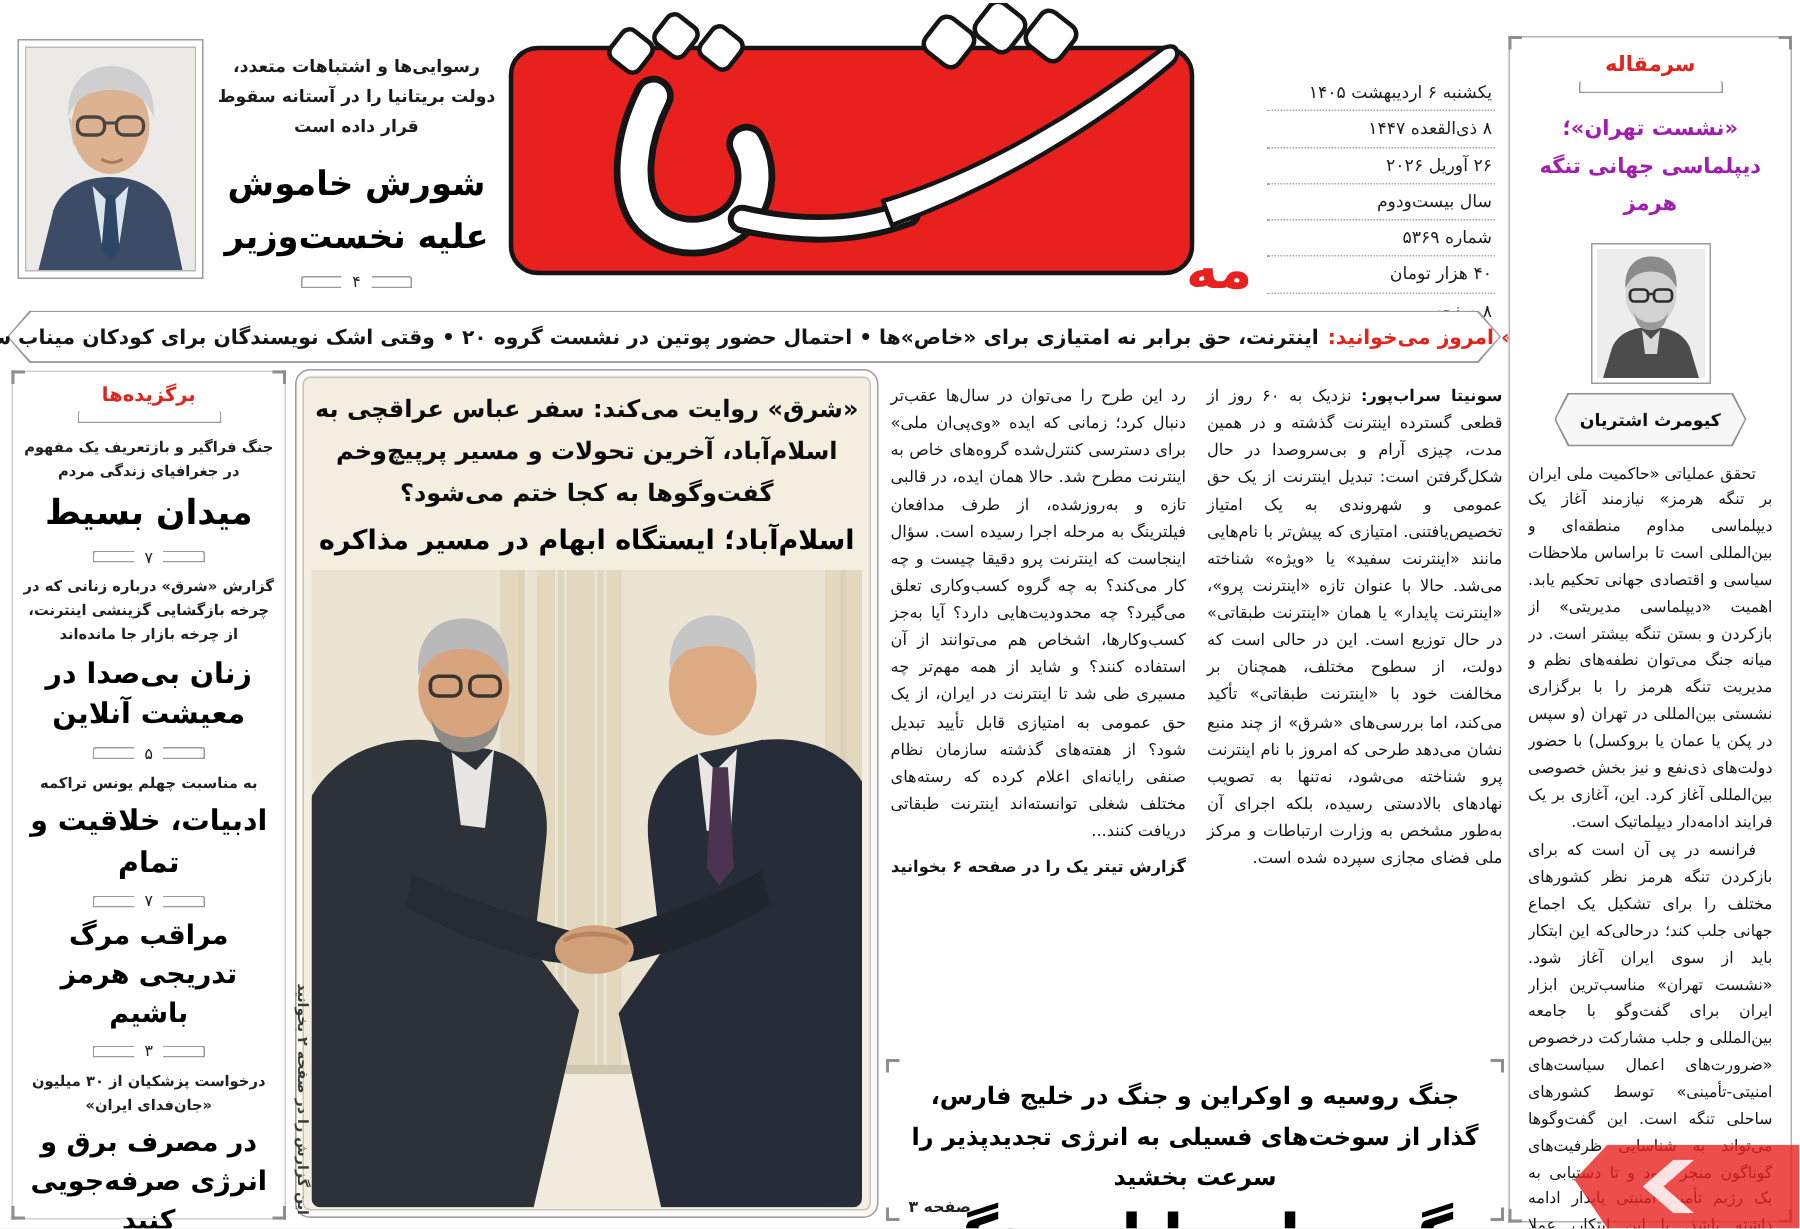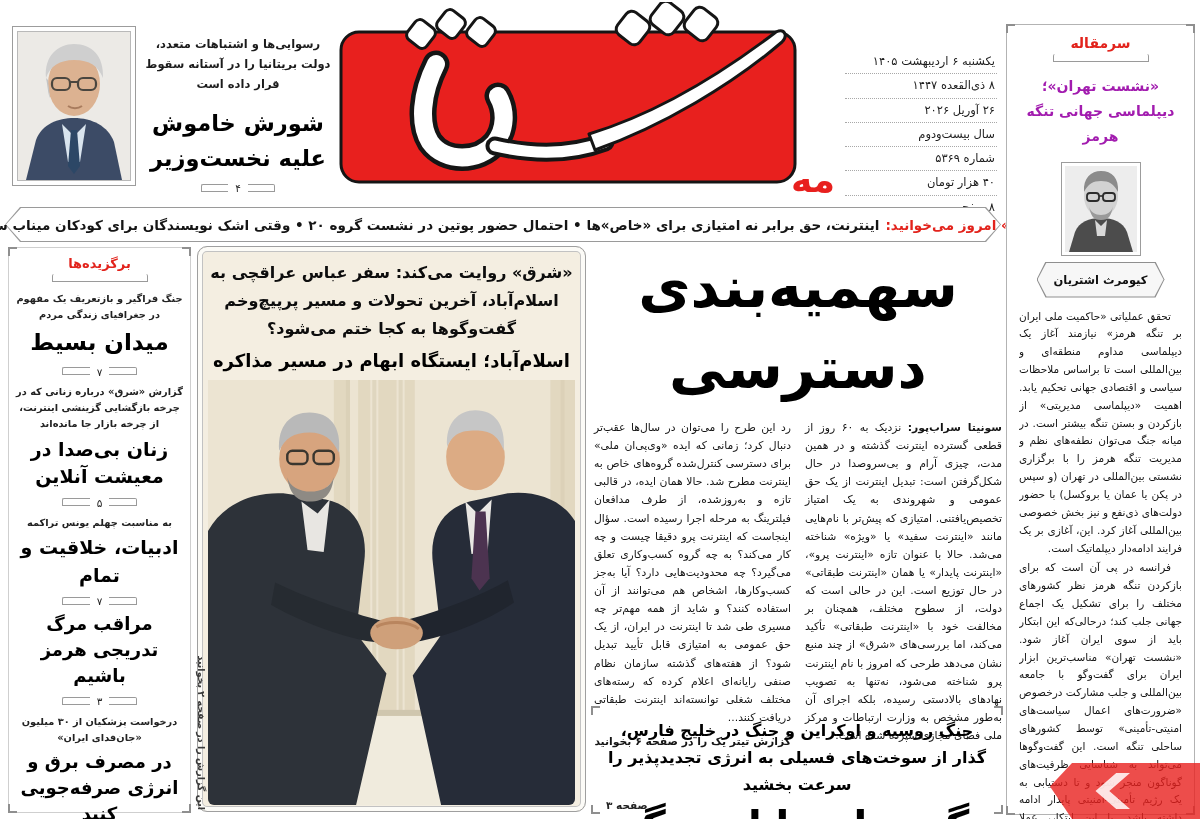--- a/index.html
+++ b/index.html
@@ -326,21 +326,20 @@
         </g>
 
         <ellipse cx="190" cy="250" rx="26" ry="16" fill="#cfa07a"></ellipse>
         <path d="M170,244 C180,238 202,238 212,246" fill="none" stroke="#b9855e" stroke-width="3"></path>
       </svg>
     </div>
   </div>
   <div class="abs vcap">این گزارش را در صفحه ۲ بخوانید</div>
 
   <div class="abs lead">
-    <div class="hl">سهمیه‌بندی دسترسی</div>
     <div class="cols">
       <div class="col">
         <p><span class="author">سونیتا سراب‌پور:</span>
            <span>نزدیک به ۶۰ روز از قطعی گسترده اینترنت گذشته و در همین مدت، چیزی آرام و بی‌سروصدا در حال شکل‌گرفتن است: تبدیل اینترنت از یک حق عمومی و شهروندی به یک امتیاز تخصیص‌یافتنی. امتیازی که پیش‌تر با نام‌هایی مانند «اینترنت سفید» یا «ویژه» شناخته می‌شد. حالا با عنوان تازه «اینترنت پرو»، «اینترنت پایدار» یا همان «اینترنت طبقاتی» در حال توزیع است. این در حالی است که دولت، از سطوح مختلف، همچنان بر مخالفت خود با «اینترنت طبقاتی» تأکید می‌کند، اما بررسی‌های «شرق» از چند منبع نشان می‌دهد طرحی که امروز با نام اینترنت پرو شناخته می‌شود، نه‌تنها به تصویب نهادهای بالادستی رسیده، بلکه اجرای آن به‌طور مشخص به وزارت ارتباطات و مرکز ملی فضای مجازی سپرده شده است.</span></p>
       </div>
       <div class="col">
         <p>رد این طرح را می‌توان در سال‌ها عقب‌تر دنبال کرد؛ زمانی که ایده «وی‌پی‌ان ملی» برای دسترسی کنترل‌شده گروه‌های خاص به اینترنت مطرح شد. حالا همان ایده، در قالبی تازه و به‌روزشده، از طرف مدافعان فیلترینگ به مرحله اجرا رسیده است. سؤال اینجاست که اینترنت پرو دقیقا چیست و چه کار می‌کند؟ به چه گروه کسب‌وکاری تعلق می‌گیرد؟ چه محدودیت‌هایی دارد؟ آیا به‌جز کسب‌وکارها، اشخاص هم می‌توانند از آن استفاده کنند؟ و شاید از همه مهم‌تر چه مسیری طی شد تا اینترنت در ایران، از یک حق عمومی به امتیازی قابل تأیید تبدیل شود؟ از هفته‌های گذشته سازمان نظام صنفی رایانه‌ای اعلام کرده که رسته‌های مختلف شغلی توانسته‌اند اینترنت طبقاتی دریافت کنند...</p>
         <div class="foot">گزارش تیتر یک را در صفحه ۶ بخوانید</div>
       </div>
     </div>

